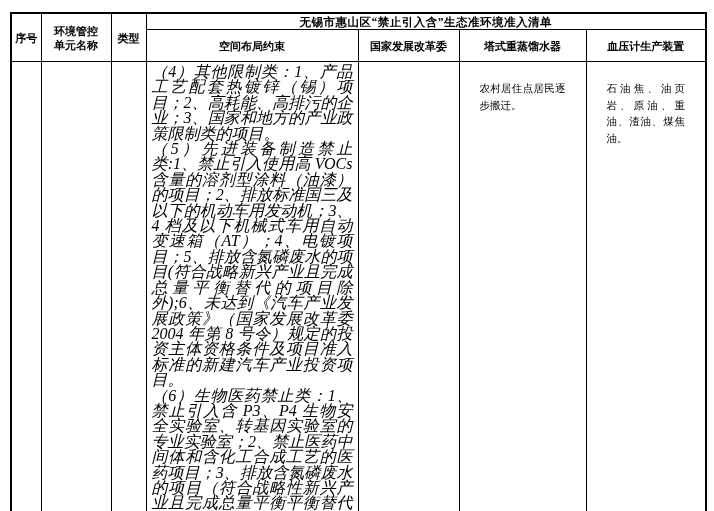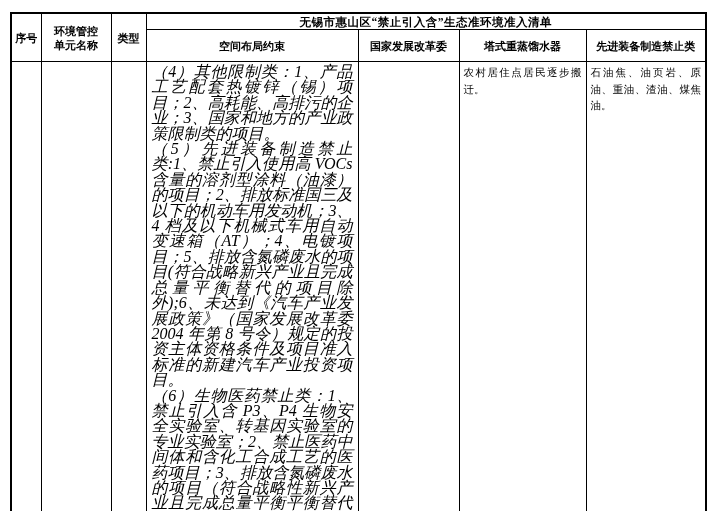--- a/index.html
+++ b/index.html
@@ -65,21 +65,21 @@
     font-style: italic;
   }
   td.cell-risk, td.cell-resource {
     padding: 3px 4px;
   }
   td.cell-risk div, td.cell-resource div {
     font-size: 10.5px;
     line-height: 16.5px;
     text-align: justify;
     text-justify: inter-ideograph;
-    margin: 0;
+    margin: 16px;
   }
   .page-number {
     position: absolute;
     left: 0;
     right: 0;
     top: 486px;
     text-align: center;
     font-size: 11px;
     line-height: 13px;
   }
@@ -104,21 +104,21 @@
       <th rowspan="2" class="stub-head">序号</th>
       <th rowspan="2" class="stub-head">环境管控
 单元名称</th>
       <th rowspan="2" class="stub-head">类型</th>
       <th colspan="4" class="title-cell">无锡市惠山区“禁止引入含”生态准环境准入清单</th>
     </tr>
     <tr class="colhead-row">
       <th>空间布局约束</th>
       <th>国家发展改革委</th>
       <th>塔式重蒸馏水器</th>
-      <th>先进装备制造禁止类</th>
+      <th>血压计生产装置</th>
     </tr>
     <tr class="body-row">
       <td></td>
       <td></td>
       <td></td>
       <td class="cell-spatial">
         <p>（4）其他限制类：1、产品工艺配套热镀锌（锡）项目；2、高耗能、高排污的企业；3、国家和地方的产业政策限制类的项目。</p>
         <p>（5）先进装备制造禁止类:1、禁止引入使用高 VOCs 含量的溶剂型涂料（油漆）的项目；2、排放标准国三及以下的机动车用发动机；3、4 档及以下机械式车用自动变速箱（AT）；4、电镀项目；5、排放含氮磷废水的项目(符合战略新兴产业且完成总量平衡替代的项目除外);6、未达到《汽车产业发展政策》（国家发展改革委 2004 年第 8 号令）规定的投资主体资格条件及项目准入标准的新建汽车产业投资项目。</p>
         <p>（6）生物医药禁止类：1、禁止引入含 P3、P4 生物安全实验室、转基因实验室的专业实验室；2、禁止医药中间体和含化工合成工艺的医药项目；3、排放含氮磷废水的项目（符合战略性新兴产业且完成总量平衡平衡替代的项目除外）;4、新建、改扩建药用丁基橡胶塞、二步法生产输液用塑料瓶生产装置；5、新建、改扩建充汞式玻璃体温计、血压计生产装置、银汞齐齿科材料、新建 2 亿支/年以下一次性注射器、输血器、输液器生产装置；6、不符合 GMP 要求的安瓿拉丝灌封机，塔式重蒸馏水器，无净化设施的热风干燥箱。</p>
         <p>（7）其他禁止类：1、禁止新建、改建、扩</p>

